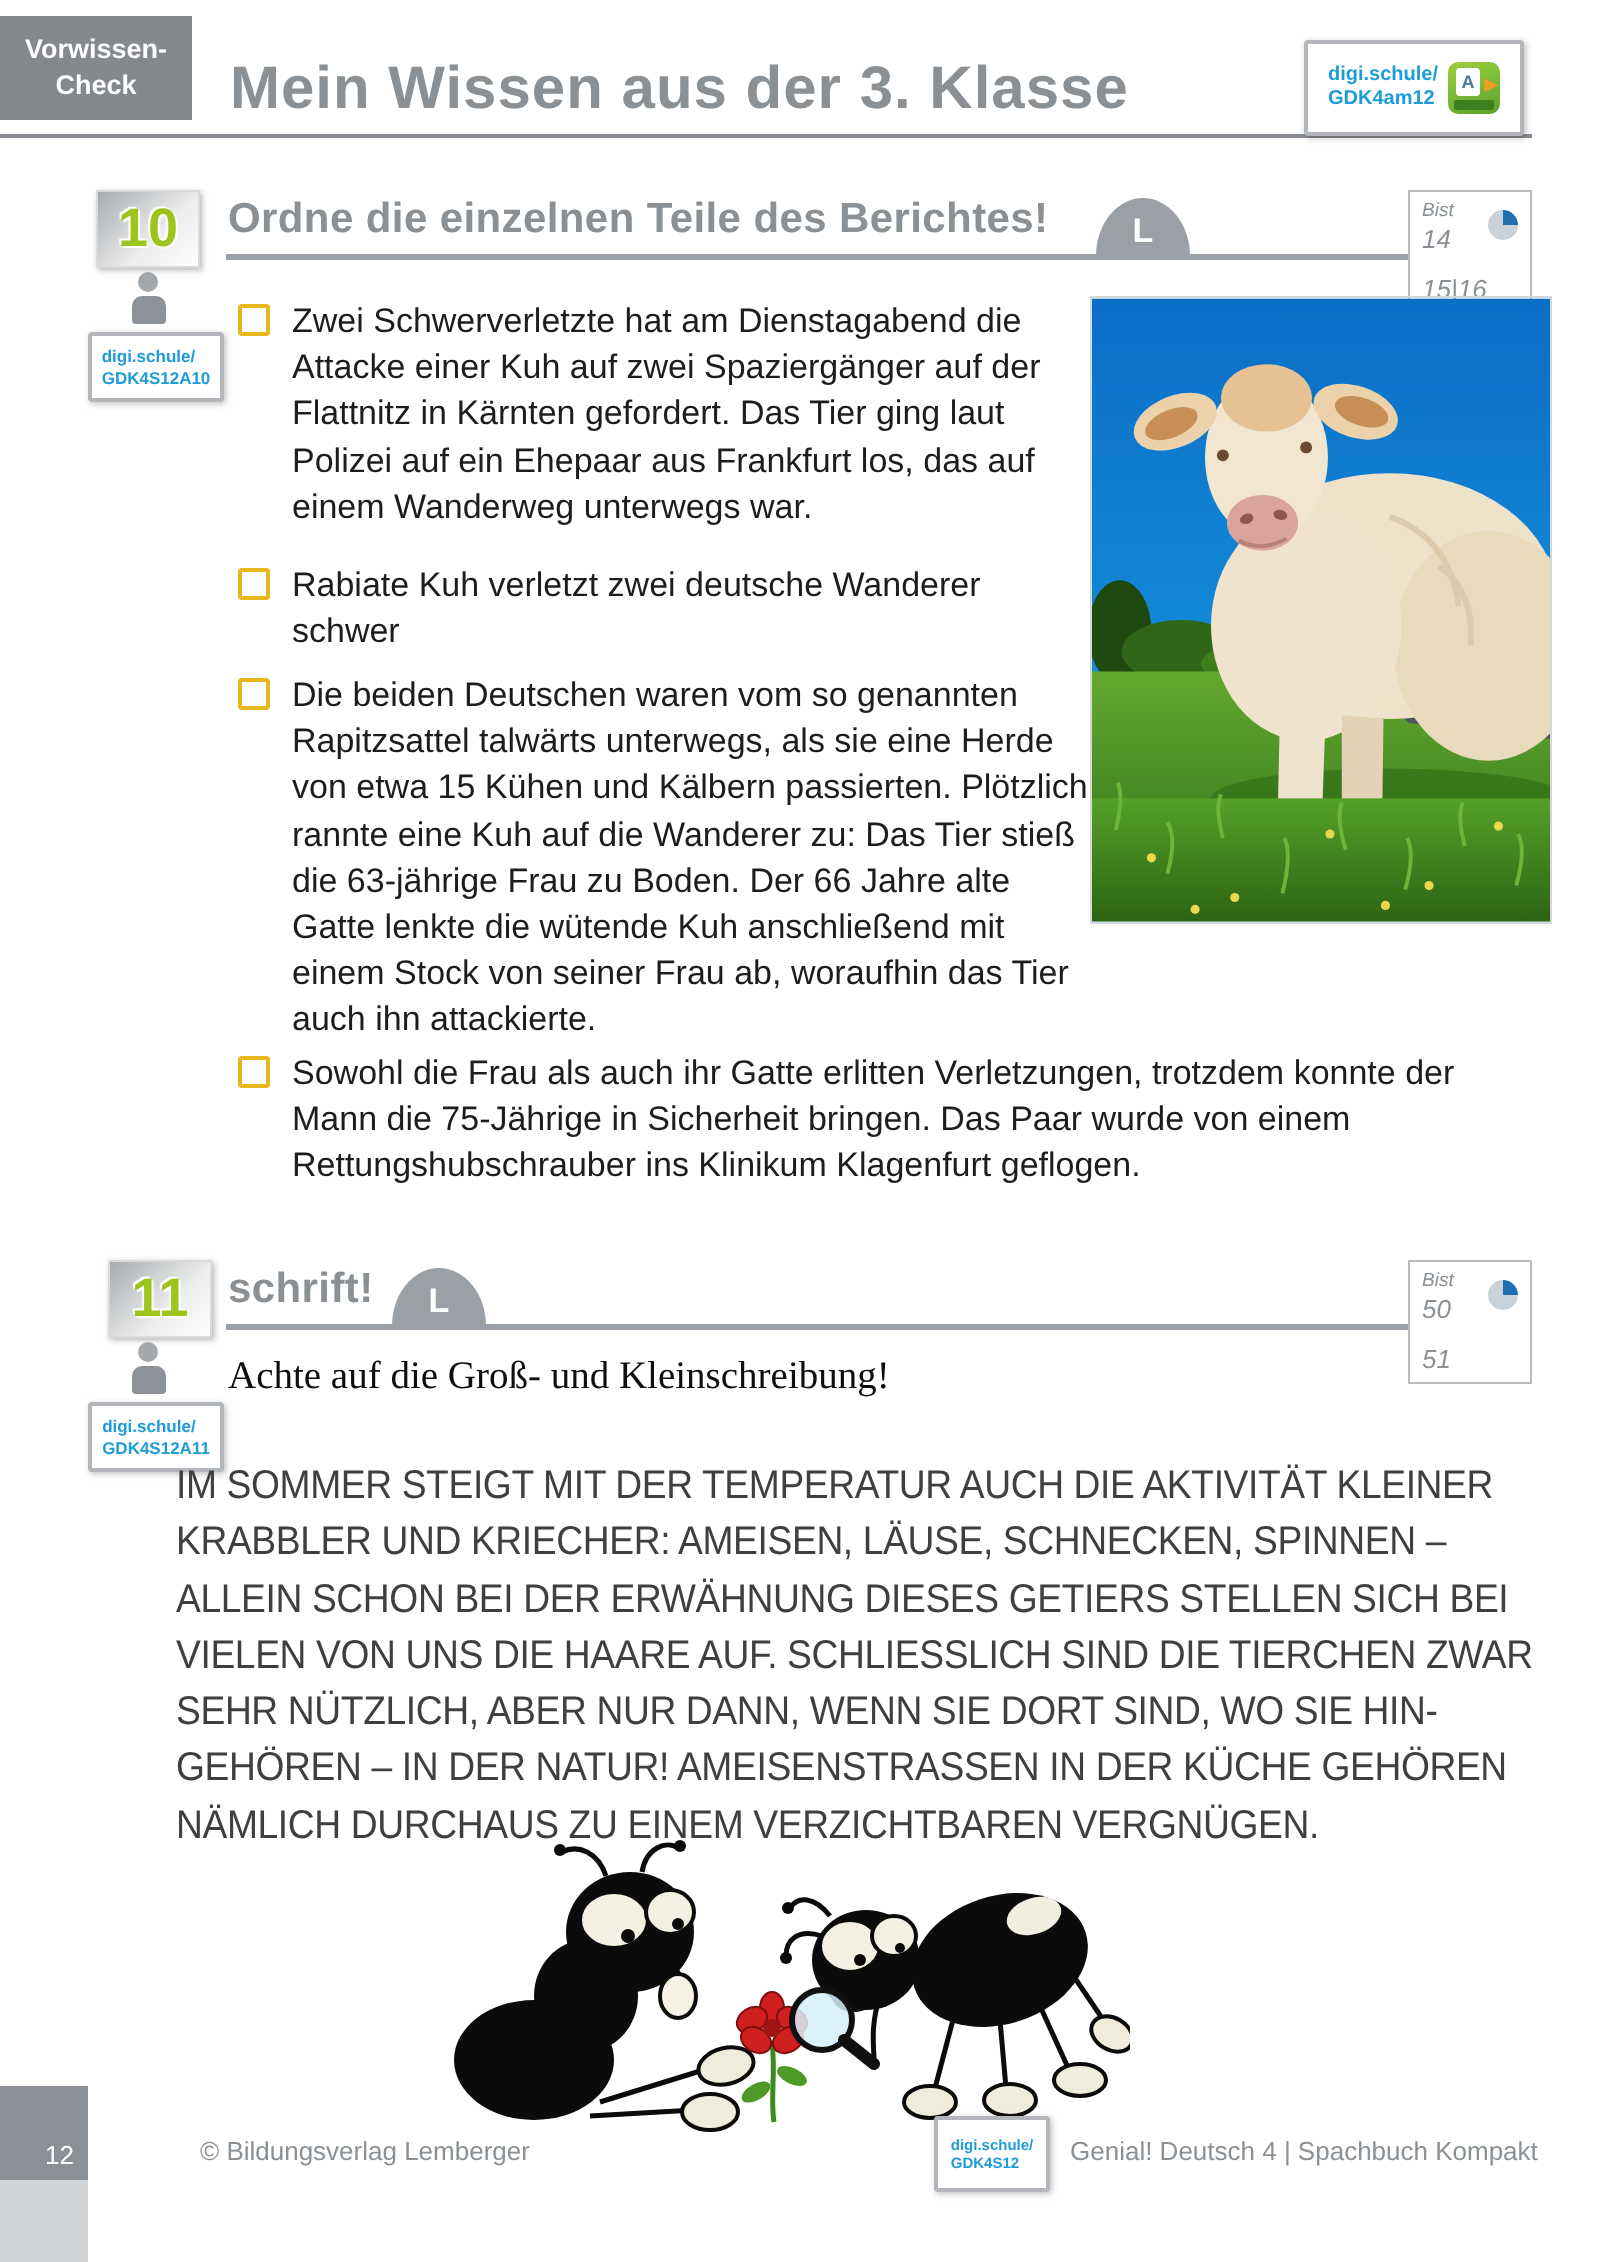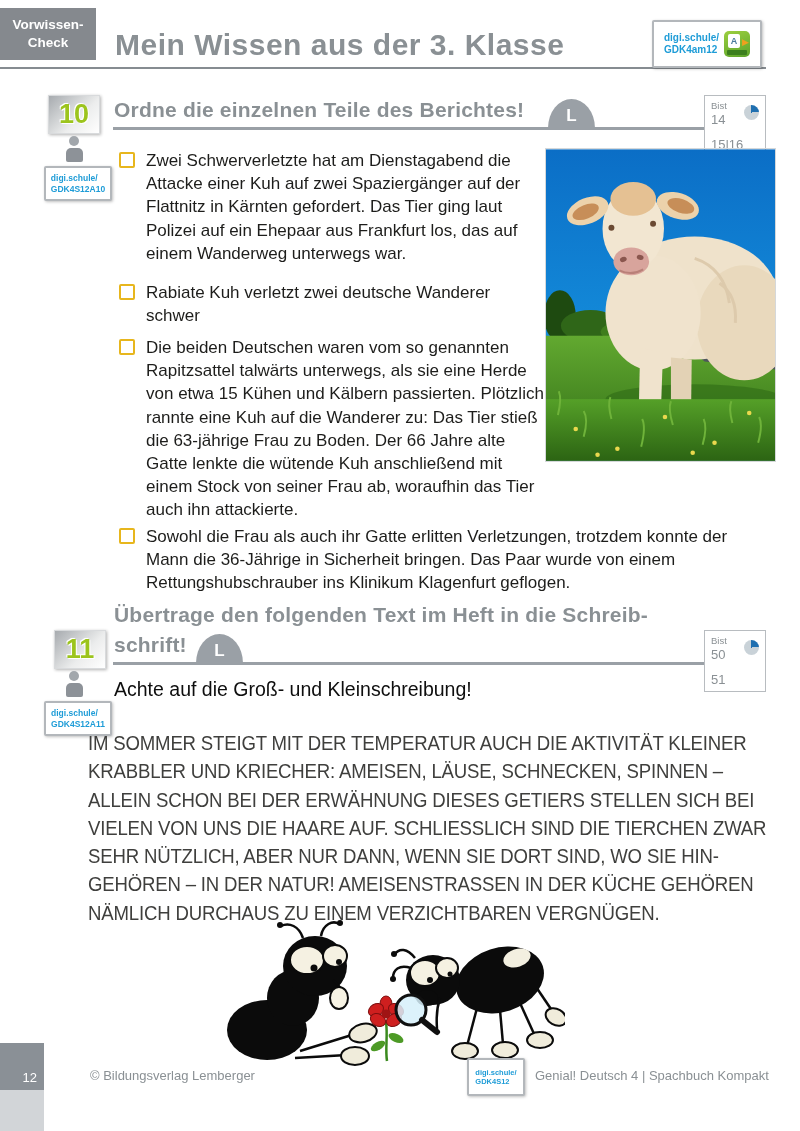--- a/index.html
+++ b/index.html
@@ -37,40 +37,40 @@
   .person .p-head{width:10px;height:10px;border-radius:50%;background:#a2a7ac;margin:0 auto;}
   .person .p-body{width:17px;height:14px;background:#8d9298;border-radius:5px 5px 2px 2px;margin:2px auto 0;}
   .task-badge{width:64px;height:31px;}
   .task-badge .digi-text{font-size:8.5px;}
   .task-title{position:absolute;font-size:21px;font-weight:bold;color:#8a9094;letter-spacing:.2px;}
   .l-dome{position:absolute;width:47px;height:29px;background:#9aa0a6;
           border-radius:50% 50% 0 0 / 100% 100% 0 0;color:#fff;font-weight:bold;font-size:17px;
           display:flex;align-items:flex-end;justify-content:center;padding-bottom:2px;box-sizing:border-box;}
   .task-rule{position:absolute;height:2.5px;background:#9aa0a6;}
   .bist-box{position:absolute;width:62px;height:62px;background:#fff;border:1px solid #b8bcc0;
-            box-sizing:border-box;padding:4px 6px;color:#8a9094;}
+            box-sizing:border-box;padding:4px 6px;font-style:italic;color:#8a9094;}
   .bist-label{font-size:9.5px;}
   .bist-top{font-size:13px;margin-top:1px;}
   .bist-bottom{font-size:13px;position:absolute;left:6px;bottom:4px;}
   .pie{position:absolute;right:6px;top:9px;width:15px;height:15px;border-radius:50%;
        background:conic-gradient(#1f6fb0 0 25%,#c9d2d8 25% 100%);}
 
   
   .check-item{position:absolute;left:119px;font-size:17px;line-height:23.2px;color:#1d1d1b;}
   .checkbox{position:absolute;left:0;top:3px;width:12px;height:12px;border:2.5px solid #e7b61d;
             border-radius:2px;background:#fff;}
   .check-text{margin-left:27px;}
 
   
   .cow-photo{position:absolute;left:545px;top:148px;width:231px;height:314px;
              border:1px solid #d5d8da;box-sizing:border-box;}
   .ants{position:absolute;left:215px;top:918px;width:350px;height:150px;}
 
   
-  .instruction{position:absolute;left:114px;top:678px;font-size:19.5px;color:#0e0e0e;}
+  .instruction{position:absolute;left:114px;top:678px;font-size:19.5px;color:#0e0e0e;font-family:Liberation Serif, serif;}
   .caps-text{position:absolute;left:88px;top:729px;width:740px;font-size:20px;line-height:28.3px;
              color:#3f3f3d;white-space:pre-line;transform:scaleX(.93);transform-origin:left top;
              letter-spacing:-.2px;}
 
   
   .pagenum-dark{position:absolute;left:0;top:1043px;width:44px;height:47px;background:#8a9096;
                 color:#fff;font-size:13px;display:flex;align-items:flex-end;justify-content:flex-end;
                 padding:0 7px 5px 0;box-sizing:border-box;}
   .pagenum-light{position:absolute;left:0;top:1090px;width:44px;height:41px;background:#d2d5d8;}
   .footer-text{position:absolute;font-size:13px;color:#8a9094;}
@@ -122,21 +122,21 @@
   <div class="check-item" style="top:149px;width:425px;">
     <span class="checkbox"></span>
     <div class="check-text">Zwei Schwerverletzte hat am Dienstagabend die Attacke einer Kuh auf zwei Spaziergänger auf der Flattnitz in Kärnten gefordert. Das Tier ging laut Polizei auf ein Ehepaar aus Frankfurt los, das auf einem Wanderweg unterwegs war.</div>
   </div>
   <div class="check-item" style="top:336px;width:432px;">
     <span class="checkbox"></span>
     <div class="check-text">Die beiden Deutschen waren vom so genannten Rapitzsattel talwärts unterwegs, als sie eine Herde von etwa 15 Kühen und Kälbern passierten. Plötzlich rannte eine Kuh auf die Wanderer zu: Das Tier stieß die 63-jährige Frau zu Boden. Der 66 Jahre alte Gatte lenkte die wütende Kuh anschließend mit einem Stock von seiner Frau ab, woraufhin das Tier auch ihn attackierte.</div>
   </div>
   <div class="check-item" style="top:525px;width:615px;">
     <span class="checkbox"></span>
-    <div class="check-text">Sowohl die Frau als auch ihr Gatte erlitten Verletzungen, trotzdem konnte der Mann die 36-Jährige in Sicherheit bringen. Das Paar wurde von einem Rettungshubschrauber ins Klinikum Klagenfurt geflogen.</div>
+    <div class="check-text">Sowohl die Frau als auch ihr Gatte erlitten Verletzungen, trotzdem konnte der Mann die 75-Jährige in Sicherheit bringen. Das Paar wurde von einem Rettungshubschrauber ins Klinikum Klagenfurt geflogen.</div>
   </div>
 
   <div class="cow-photo">
     <svg width="229" height="312" viewBox="0 0 231 314" xmlns="http://www.w3.org/2000/svg">
       <defs>
         <linearGradient id="g-sky" x1="0" y1="0" x2="0" y2="1">
           <stop offset="0" stop-color="#0b6ec6"></stop>
             <stop offset=".7" stop-color="#1590dd"></stop>
             <stop offset="1" stop-color="#2ba3e8"></stop>
         </linearGradient>
@@ -194,21 +194,20 @@
           <circle cx="72" cy="302" r="2.3"></circle>
           <circle cx="120" cy="270" r="2.3"></circle>
         <circle cx="170" cy="296" r="2.3"></circle>
           <circle cx="205" cy="266" r="2.3"></circle>
           <circle cx="52" cy="308" r="2.3"></circle>
         <circle cx="148" cy="306" r="2.3"></circle>
       </g>
     </svg>
   </div>
 
-  <div class="task-title" style="left:114px;top:603px;width:600px;">Übertrage den folgenden Text im Heft in die Schreib-</div>
   <div class="num-box" style="left:54px;top:630px;">11</div>
   <div class="task-title" style="left:114px;top:633px;">schrift!</div>
   <div class="l-dome" style="left:196px;top:634px;">L</div>
   <div class="task-rule" style="left:113px;top:662px;width:591px;"></div>
   <div class="person" style="left:63px;top:671px;">
     <div class="p-head"></div>
     <div class="p-body"></div>
   </div>
   <div class="digi-box task-badge" style="left:44px;top:701px;">
     <span class="digi-text">digi.schule/
@@ -289,20 +288,20 @@
         <ellipse cx="250" cy="133" rx="13" ry="8" fill="#f0ecdb" stroke="#0b0b0b" stroke-width="2"></ellipse>
         <ellipse cx="290" cy="132" rx="13" ry="8" fill="#f0ecdb" stroke="#0b0b0b" stroke-width="2"></ellipse>
         <ellipse cx="325" cy="122" rx="13" ry="8" fill="#f0ecdb" stroke="#0b0b0b" stroke-width="2"></ellipse>
         <ellipse cx="341" cy="99" rx="11" ry="8" fill="#f0ecdb" stroke="#0b0b0b" stroke-width="2" transform="rotate(30 341 99)"></ellipse>
       </g>
     </svg>
   </div>
 
   <div class="pagenum-dark">12</div>
   <div class="pagenum-light"></div>
-  <div class="footer-text" style="left:90px;top:1068px;">© Bildungsverlag Lemberger</div>
+  <div class="footer-text" style="left:100px;top:1068px;">© Bildungsverlag Lemberger</div>
   <div class="digi-box footer-badge">
     <span class="digi-text">digi.schule/
 GDK4S12</span>
   </div>
   <div class="footer-text" style="left:535px;top:1068px;">Genial! Deutsch 4 | Spachbuch Kompakt</div>
 
 </div>
 
 </body></html>

